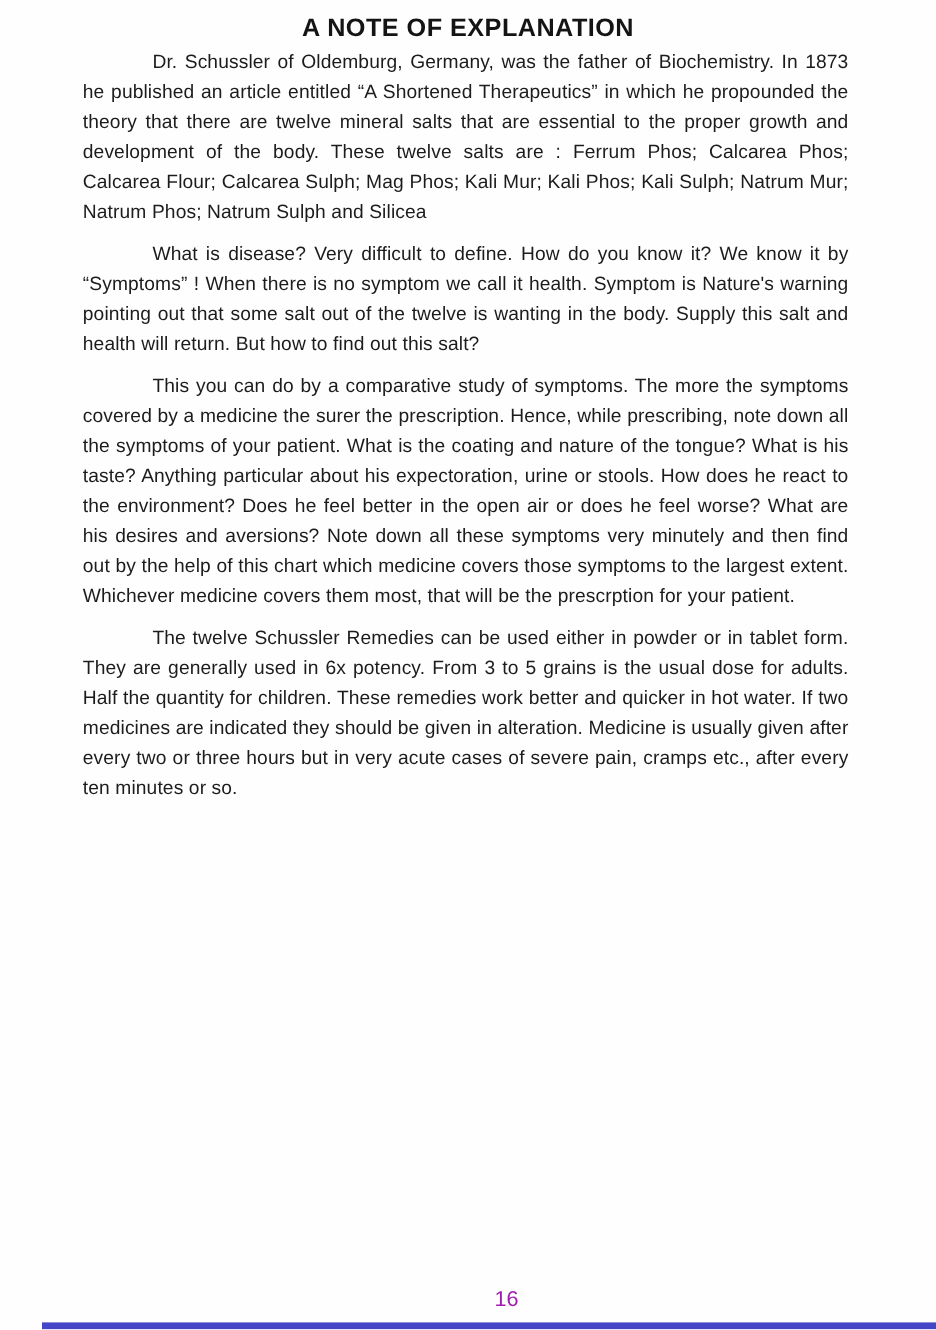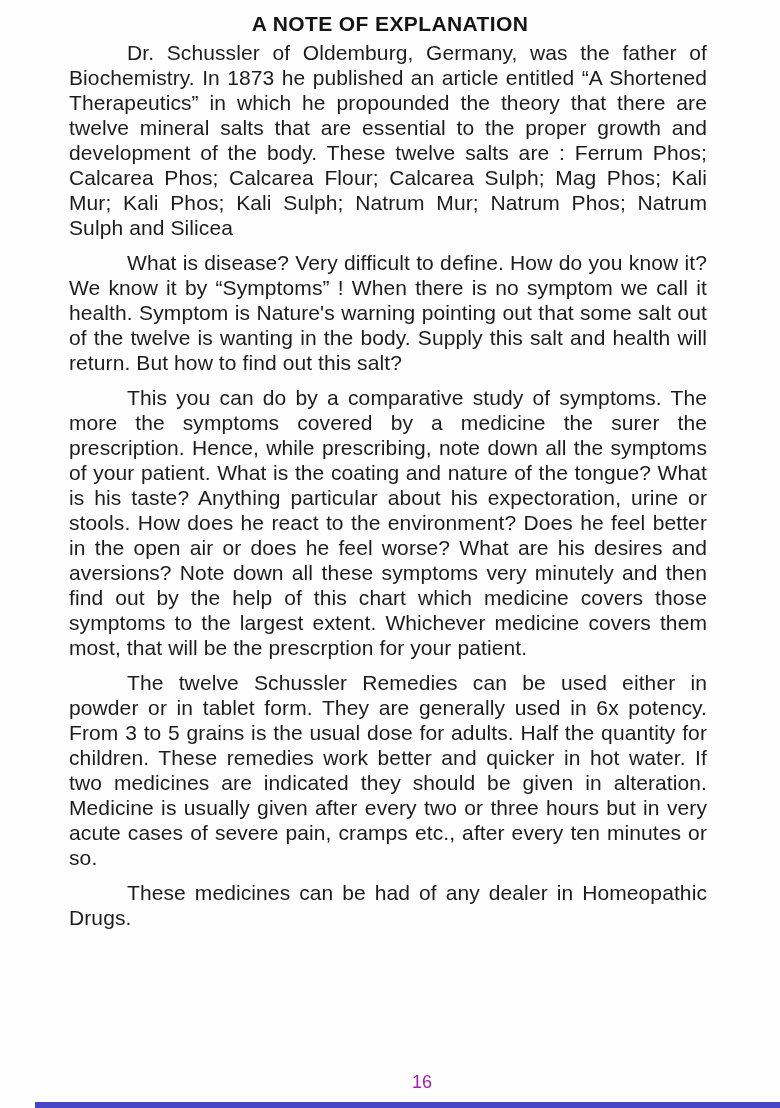--- a/index.html
+++ b/index.html
@@ -24,21 +24,21 @@
     font-size: 21px;
     font-weight: bold;
     letter-spacing: 0.4px;
     color: #141414;
   }
   .body-text {
     position: absolute;
     top: 40px;
     left: 69px;
     width: 638px;
-    font-size: 21px;
+    font-size: 16px;
     line-height: 25px;
     text-align: justify;
     letter-spacing: 0.1px;
   }
   .body-text p {
     margin: 0 0 10px 0;
     text-indent: 58px;
   }
   .page-number {
     position: absolute;
@@ -64,20 +64,19 @@
 
 <div class="page">
 
   <h1 class="page-title">A NOTE OF EXPLANATION</h1>
 
   <div class="body-text">
     <p>Dr. Schussler of Oldemburg, Germany, was the father of Biochemistry. In 1873 he published an article entitled “A Shortened Therapeutics” in which he propounded the theory that there are twelve mineral salts that are essential to the proper growth and development of the body. These twelve salts are : Ferrum Phos; Calcarea Phos; Calcarea Flour; Calcarea Sulph; Mag Phos; Kali Mur; Kali Phos; Kali Sulph; Natrum Mur; Natrum Phos; Natrum Sulph and Silicea</p>
     <p>What is disease? Very difficult to define. How do you know it? We know it by “Symptoms” ! When there is no symptom we call it health. Symptom is Nature's warning pointing out that some salt out of the twelve is wanting in the body. Supply this salt and health will return. But how to find out this salt?</p>
     <p>This you can do by a comparative study of symptoms. The more the symptoms covered by a medicine the surer the prescription. Hence, while prescribing, note down all the symptoms of your patient. What is the coating and nature of the tongue? What is his taste? Anything particular about his expectoration, urine or stools. How does he react to the environment? Does he feel better in the open air or does he feel worse? What are his desires and aversions? Note down all these symptoms very minutely and then find out by the help of this chart which medicine covers those symptoms to the largest extent. Whichever medicine covers them most, that will be the prescrption for your patient.</p>
     <p>The twelve Schussler Remedies can be used either in powder or in tablet form. They are generally used in 6x potency. From 3 to 5 grains is the usual dose for adults. Half the quantity for children. These remedies work better and quicker in hot water. If two medicines are indicated they should be given in alteration. Medicine is usually given after every two or three hours but in very acute cases of severe pain, cramps etc., after every ten minutes or so.</p>
-    <p>These medicines can be had of any dealer in Homeopathic Drugs.</p>
   </div>
 
   <div class="page-number">16</div>
 
   <div class="scan-edge"></div>
 
 </div>
 
 </body></html>

